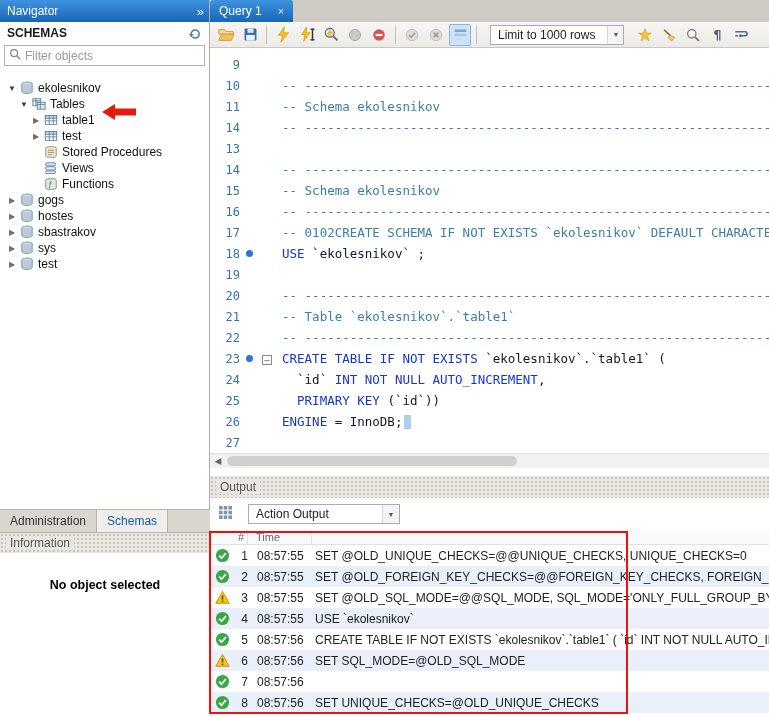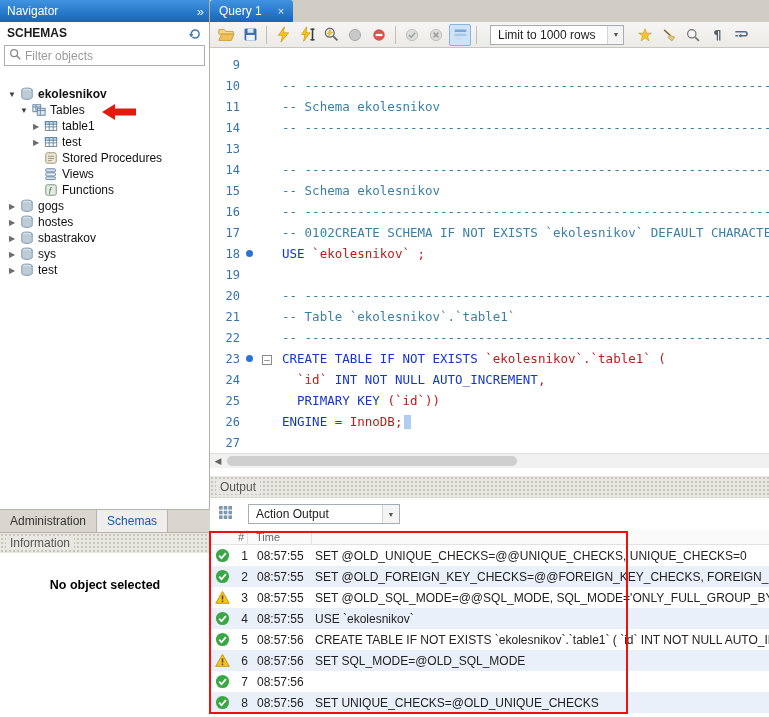--- a/index.html
+++ b/index.html
@@ -5,30 +5,30 @@
   *{box-sizing:border-box}
   html,body{margin:0;padding:0}
   body{width:769px;height:717px;position:relative;font-family:"Liberation Sans",sans-serif;font-size:12px;background:#fff;overflow:hidden;color:#222}
 
   
   .left{position:absolute;left:0;top:0;width:210px;height:533px;background:#fff;border-right:1px solid #b3afa7}
   .nav-header{height:22px;background:linear-gradient(#3f93e0,#1766b8);color:#fff;display:flex;align-items:center;padding:0 7px}
   .nav-header .chev{margin-left:auto;font-size:13px;letter-spacing:-2px;color:#eaf2fb}
   .schemas-row{height:22px;display:flex;align-items:center;padding:0 7px;font-weight:bold;color:#1a1a1a;background:#fff}
   .schemas-row .ric{margin-left:auto;display:flex}
-  .filter{margin:1px 4px 20px 4px;height:21px;border:1px solid #a9afb6;display:flex;align-items:center;background:#fff;padding-left:4px}
+  .filter{margin:1px 4px 14px 4px;height:21px;border:1px solid #a9afb6;display:flex;align-items:center;background:#fff;padding-left:4px}
   .filter input{border:0;outline:none;flex:1;font-size:12px;color:#333;padding:2px 4px;font-family:"Liberation Sans",sans-serif;background:transparent;min-width:0}
   .filter input::placeholder{color:#9a9a9a}
   .tree{margin-top:3px}
   .titem{height:16px;display:flex;align-items:center;white-space:nowrap}
   .arrow{width:12px;font-size:8px;color:#3c3c3c;text-align:center;flex:none}
   .arrow.gray{color:#6d6d6d}
   .ticon{width:17px;display:flex;justify-content:center;flex:none}
   .tlabel{padding-left:3px;color:#111}
-  .tlabel.b{font-weight:bold}
+  .tlabel.b{font-weight:normal}
   .ann-arrow{position:absolute;left:102px;top:104px}
   .bottom-tabs{position:absolute;left:0;top:509px;width:210px;height:24px;background:#d9d6cf;display:flex;border-top:1px solid #b8b4ac;border-bottom:1px solid #b8b4ac;align-items:stretch}
   .btab{padding:4px 10px 0 10px;color:#333}
   .btab.active{background:#efeeec;color:#1557b0;border-left:1px solid #b8b4ac;border-right:1px solid #b8b4ac}
   .info-strip{position:absolute;left:0;top:533px;width:210px;height:20px;background-color:#e9e7e2;background-image:radial-gradient(#c9c5bd 1px,transparent 1px);background-size:4px 4px;display:flex;align-items:center;padding:0 6px;color:#555}
   .info-strip span{background:#e9e7e2;padding:0 4px}
   .noobj{position:absolute;left:0;top:578px;width:210px;text-align:center;font-weight:bold;color:#000;font-size:12.5px}
 
   
   .right{position:absolute;left:210px;top:0;width:559px;height:717px;background:#fff}
@@ -44,21 +44,21 @@
 
   .editor{position:relative;height:405px;background:#fff;overflow:hidden;font-family:"DejaVu Sans Mono",monospace;font-size:12.5px;padding-top:6px}
   .cline{height:21px;display:flex;align-items:center}
   .lnum{width:30px;text-align:right;color:#3572b0;flex:none;font-size:12px}
   .lmark{width:18px;flex:none;display:flex;align-items:center;justify-content:center}
   .dot{width:7px;height:7px;border-radius:50%;background:#2a74d8}
   .codetxt{position:relative;padding-left:24px;flex:1;overflow:hidden;white-space:pre}
   .fold{position:absolute;left:4px;top:4px;width:10px;height:10px;border:1px solid #8a8a8a;background:#fff;color:#555;font-size:9px;line-height:8px;text-align:center}
   .cm{color:#3b7fa6}
   .kw{color:#1536c8}
-  .pl{color:#b91c1c}
+  .pl{color:#0f172a}
   .cursorblk{display:inline-block;width:7px;height:14px;background:#aecdf0;vertical-align:middle;margin-left:2px}
 
   .hscroll{height:15px;background:#f1f1f1;border-top:1px solid #dcdcdc;position:relative}
   .harrow{position:absolute;left:0;top:0;width:16px;height:14px;display:flex;align-items:center;justify-content:center;color:#666;font-size:9px}
   .hthumb{position:absolute;left:17px;top:2px;width:290px;height:10px;background:#cfcfcf;border-radius:5px}
   .outgap{height:8px;background:#fff}
   .out-title{height:22px;background-color:#e9e7e2;background-image:radial-gradient(#c9c5bd 1px,transparent 1px);background-size:4px 4px;display:flex;align-items:center;padding:0 6px;color:#555}
   .out-title span{background:#e9e7e2;padding:0 4px}
   .action-bar{height:26px;display:flex;align-items:center;padding:16px 8px;gap:15px;background:#fff}
   .acombo{width:152px;height:20px;border:1px solid #a8adb4;display:flex;align-items:center;padding-left:7px;color:#222;justify-content:space-between;background:#fff}

